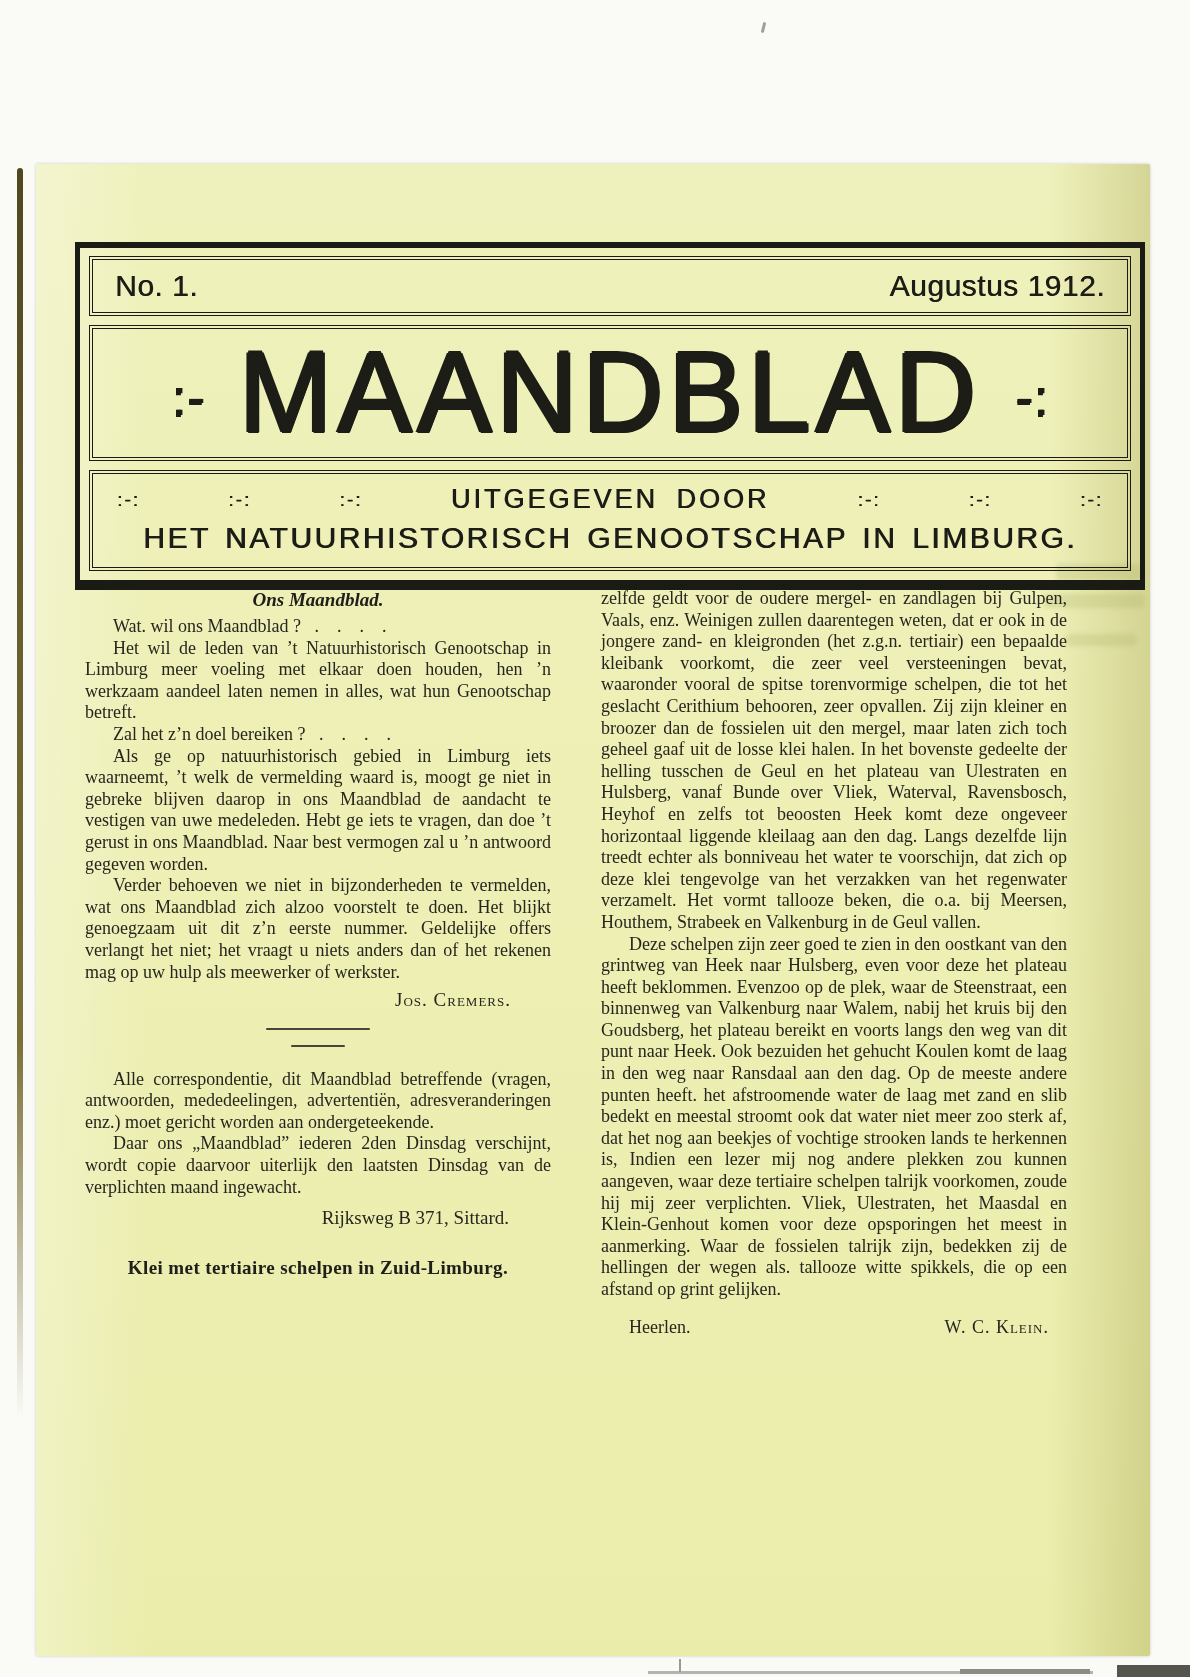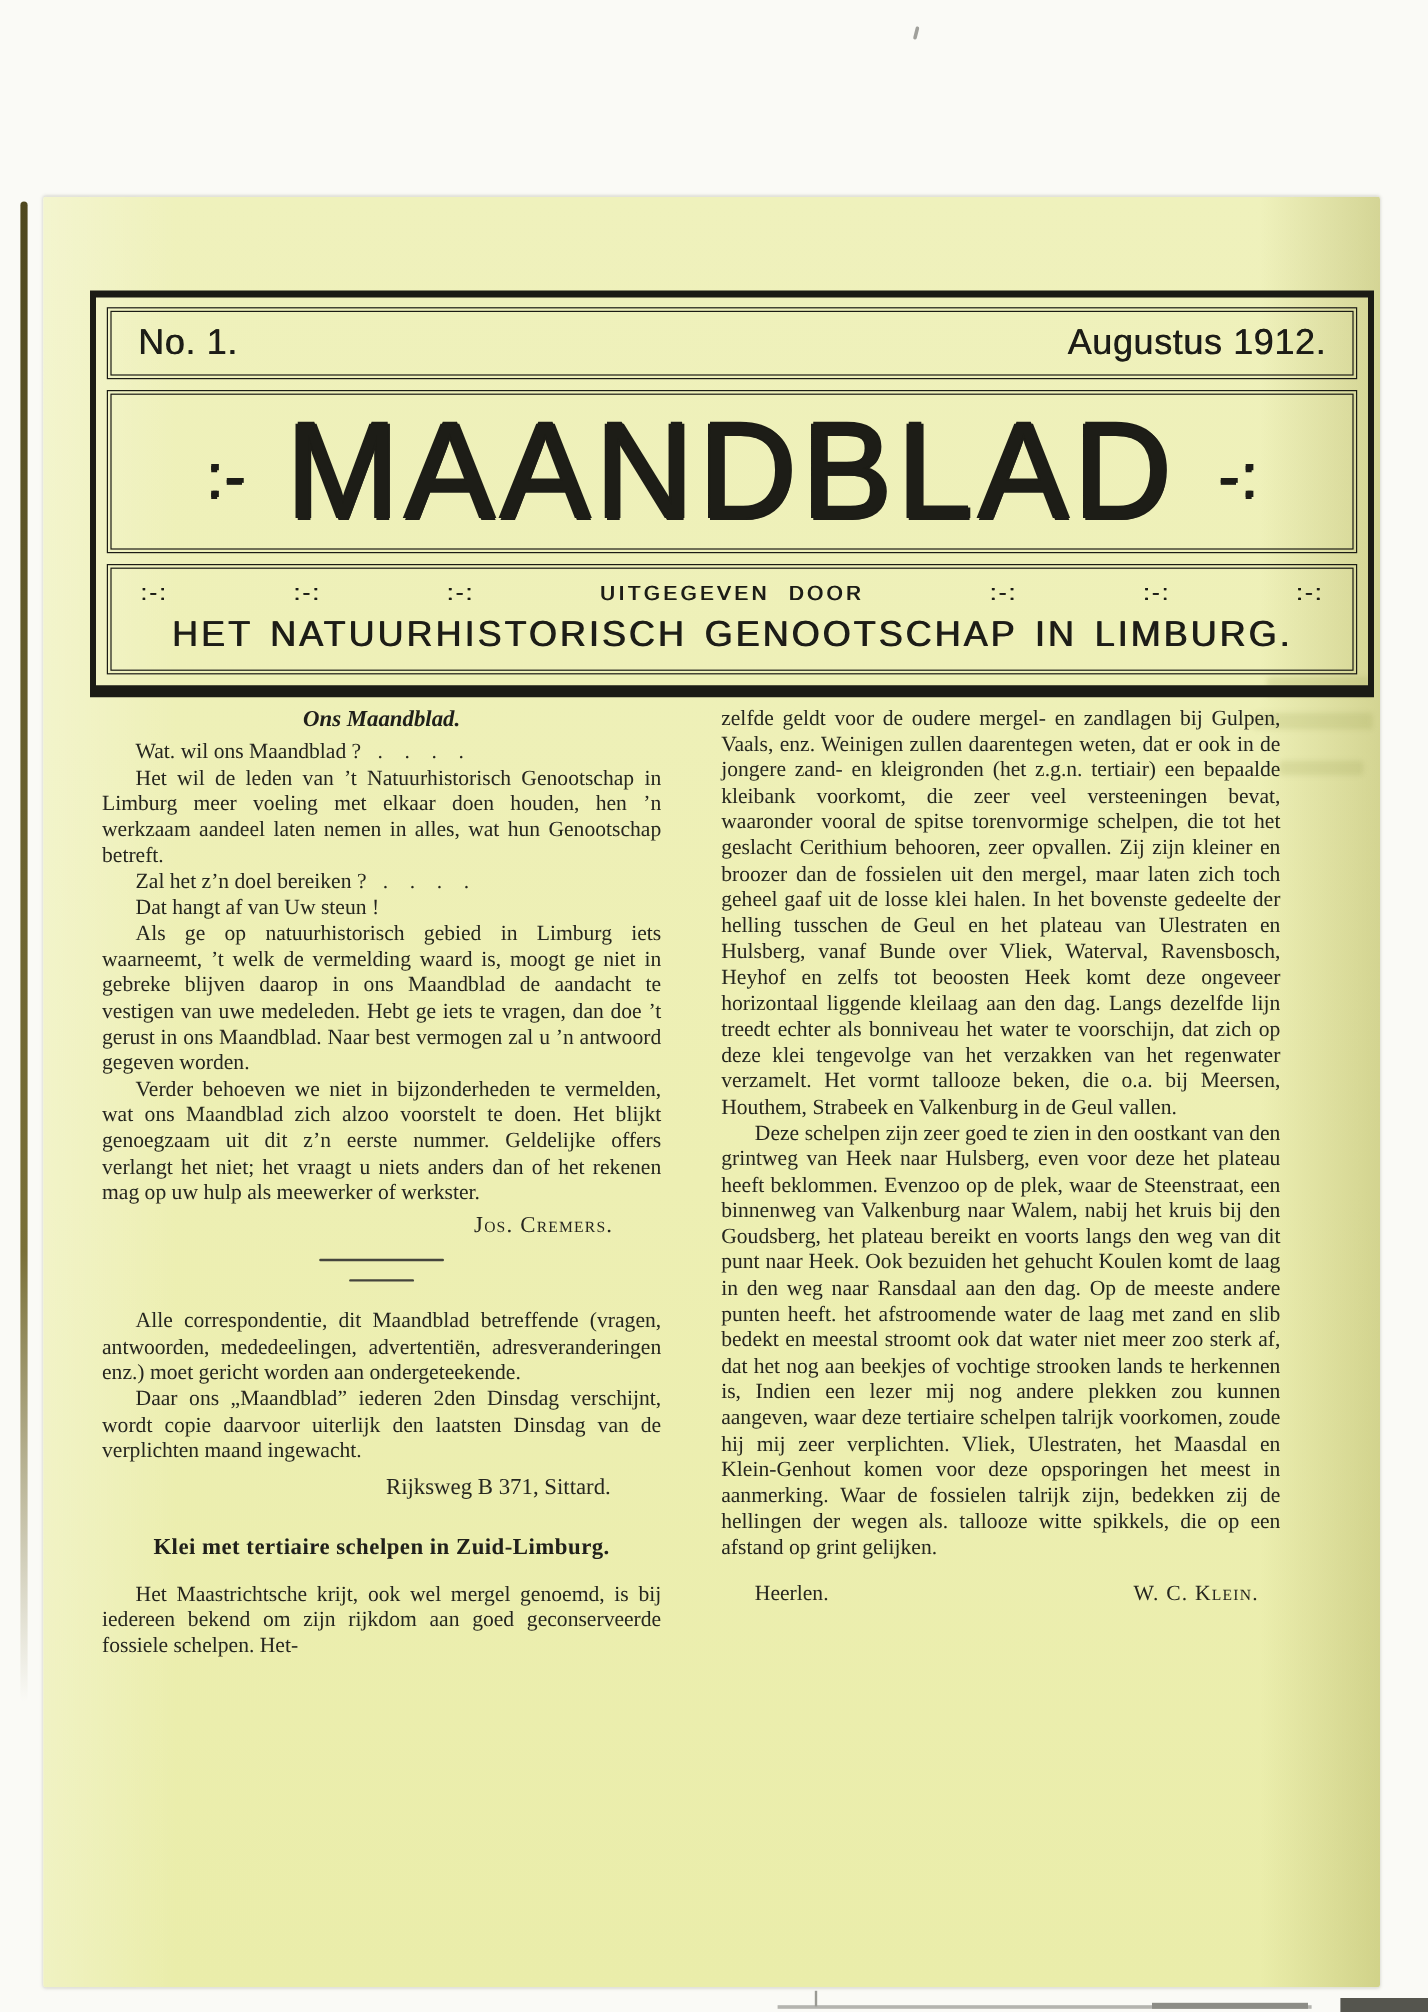--- a/index.html
+++ b/index.html
@@ -46,21 +46,21 @@
   .title-row{margin-top:9px;height:128px;display:flex;align-items:center;justify-content:center;gap:34px;overflow:hidden;}
   .orn{font-size:52px;letter-spacing:1px;text-shadow:1.5px 0 0 currentColor,0 1.5px 0 currentColor;transform:translateY(4px);}
   .big-title{
     font-size:112px;letter-spacing:5px;line-height:118px;
     text-shadow:1.8px 0 0 currentColor,-1.8px 0 0 currentColor,0 1.4px 0 currentColor,0 -1.4px 0 currentColor,1.2px 1.2px 0 currentColor;
     transform:scaleY(1.02);
   }
   .pub-box{margin-top:9px;padding:10px 18px 12px;}
   .pub-line1{display:flex;justify-content:space-between;align-items:center;padding:0 6px;}
   .pub-orn{font-size:19px;letter-spacing:2px;text-shadow:.6px 0 0 currentColor;}
-  .pub-prefix{font-size:17px;letter-spacing:3px;word-spacing:8px;text-shadow:.8px 0 0 currentColor;}
+  .pub-prefix{font-size:27px;letter-spacing:3px;word-spacing:8px;text-shadow:.8px 0 0 currentColor;}
   .pub-line2{margin-top:6px;text-align:center;font-size:30px;letter-spacing:2.5px;word-spacing:4px;text-shadow:.8px 0 0 currentColor;}
   
   .columns{
     position:absolute;left:49px;top:424px;width:982px;
     display:flex;gap:50px;
     font-size:18px;line-height:21.6px;
   }
   .col{flex:0 0 auto;}
   .col-left{width:466px;}
   .col-right{width:466px;}
@@ -117,36 +117,34 @@
       </div>
     </div>
 
     <div class="columns">
 
       <div class="col col-left">
         <h3 class="h-center ons-heading">Ons Maandblad.</h3>
         <p class="p"><span>Wat. wil ons Maandblad ?&nbsp;&nbsp;&nbsp;.&nbsp;&nbsp;&nbsp;&nbsp;.&nbsp;&nbsp;&nbsp;&nbsp;.&nbsp;&nbsp;&nbsp;&nbsp;.</span></p>
         <p class="p"><span>Het wil de leden van ’t Natuurhistorisch Genootschap in Limburg meer voeling met elkaar doen houden, hen ’n werkzaam aandeel laten nemen in alles, wat hun Genootschap betreft.</span></p>
         <p class="p"><span>Zal het z’n doel bereiken ?&nbsp;&nbsp;&nbsp;.&nbsp;&nbsp;&nbsp;&nbsp;.&nbsp;&nbsp;&nbsp;&nbsp;.&nbsp;&nbsp;&nbsp;&nbsp;.</span></p>
-        <p class="p"><span>Dat hangt af van </span><span class="it">Uw</span><span> steun !</span></p>
         <p class="p"><span>Als ge op natuurhistorisch gebied in Limburg iets waarneemt, ’t welk de vermelding waard is, moogt ge niet in gebreke blijven daarop in ons Maandblad de aandacht te vestigen van uwe medeleden.  Hebt ge iets te vragen, dan doe ’t gerust in ons Maandblad. Naar best vermogen zal u ’n antwoord gegeven worden.</span></p>
         <p class="p"><span>Verder behoeven we niet in bijzonderheden te vermelden, wat ons Maandblad zich alzoo voorstelt te doen.  Het blijkt genoegzaam uit dit z’n eerste nummer.  Geldelijke offers verlangt het niet; het vraagt u niets anders dan of het rekenen mag op uw hulp als meewerker of werkster.</span></p>
         <div class="sig-right sc">Jos. Cremers.</div>
 
         <div class="divider"></div>
 
         <div class="divider small"></div>
         <p class="p"><span>Alle correspondentie, dit Maandblad betreffende (vragen, antwoorden, mededeelingen, advertentiën, adresveranderingen enz.)  moet gericht worden aan ondergeteekende.</span></p>
         <p class="p"><span>Daar ons „Maandblad” iederen </span><span class="it">2</span><span>den Dinsdag verschijnt, wordt copie daarvoor </span><span class="it">uiterlijk</span><span> den laatsten Dinsdag van de </span><span class="it">verplichten</span><span> maand ingewacht.</span></p>
         <div class="sig-block">
           <div>Rijksweg B 371, Sittard.</div>
         </div>
 
         <h3 class="h-center klei-heading">Klei met tertiaire schelpen in Zuid-Limburg.</h3>
-        <p class="p"><span>Het Maastrichtsche krijt, ook wel </span><span class="it">mergel</span><span> genoemd, is bij iedereen bekend om zijn rijkdom aan goed geconserveerde fossiele schelpen.  Het-</span></p>
       </div>
 
       <div class="col col-right">
         <p class="p noindent"><span>zelfde geldt voor de oudere mergel- en zandlagen bij Gulpen, Vaals, enz.  Weinigen zullen daarentegen weten, dat er ook in de jongere zand- en kleigronden (het z.g.n. </span><span class="it">tertiair</span><span>) een bepaalde kleibank voorkomt, die zeer veel versteeningen bevat, waaronder vooral de spitse torenvormige schelpen, die tot het geslacht </span><span class="it">Cerithium</span><span> behooren, zeer opvallen.  Zij zijn kleiner en broozer dan de fossielen uit den mergel, maar laten zich toch geheel gaaf uit de losse klei halen.  In het bovenste gedeelte der helling tusschen de Geul en het plateau van Ulestraten en Hulsberg, vanaf Bunde over Vliek, Waterval, Ravensbosch, Heyhof en zelfs tot beoosten Heek komt deze ongeveer horizontaal liggende kleilaag aan den dag.  Langs dezelfde lijn treedt echter als bonniveau het water te voorschijn, dat zich op deze klei tengevolge van het verzakken van het regenwater verzamelt.  Het vormt tallooze beken, die o.a. bij Meersen, Houthem, Strabeek en Valkenburg in de Geul vallen.</span></p>
         <p class="p"><span>Deze schelpen zijn zeer goed te zien in den oostkant van den grintweg van Heek naar Hulsberg, even voor deze het plateau heeft beklommen.  Evenzoo op de plek, waar de Steenstraat, een binnenweg van Valkenburg naar Walem, nabij het kruis bij den Goudsberg, het plateau bereikt en voorts langs den weg van dit punt naar Heek.  Ook bezuiden het gehucht Koulen komt de laag in den weg naar Ransdaal aan den dag.  Op de meeste andere punten heeft. het afstroomende water de laag met zand en slib bedekt en meestal stroomt ook dat water niet meer zoo sterk af, dat het nog aan beekjes of vochtige strooken lands te herkennen is,  Indien een lezer mij nog andere plekken zou kunnen aangeven, waar deze tertiaire schelpen talrijk voorkomen, zoude hij mij zeer verplichten.  Vliek, Ulestraten, het Maasdal en Klein-Genhout komen voor deze opsporingen het meest in aanmerking.  Waar de fossielen talrijk zijn, bedekken zij de hellingen der wegen als. tallooze witte spikkels, die op een afstand op grint gelijken.</span></p>
         <div class="footer-row">
           <span class="footer-place">Heerlen.</span>
           <span class="sc">W. C. Klein.</span>
         </div>
       </div>

